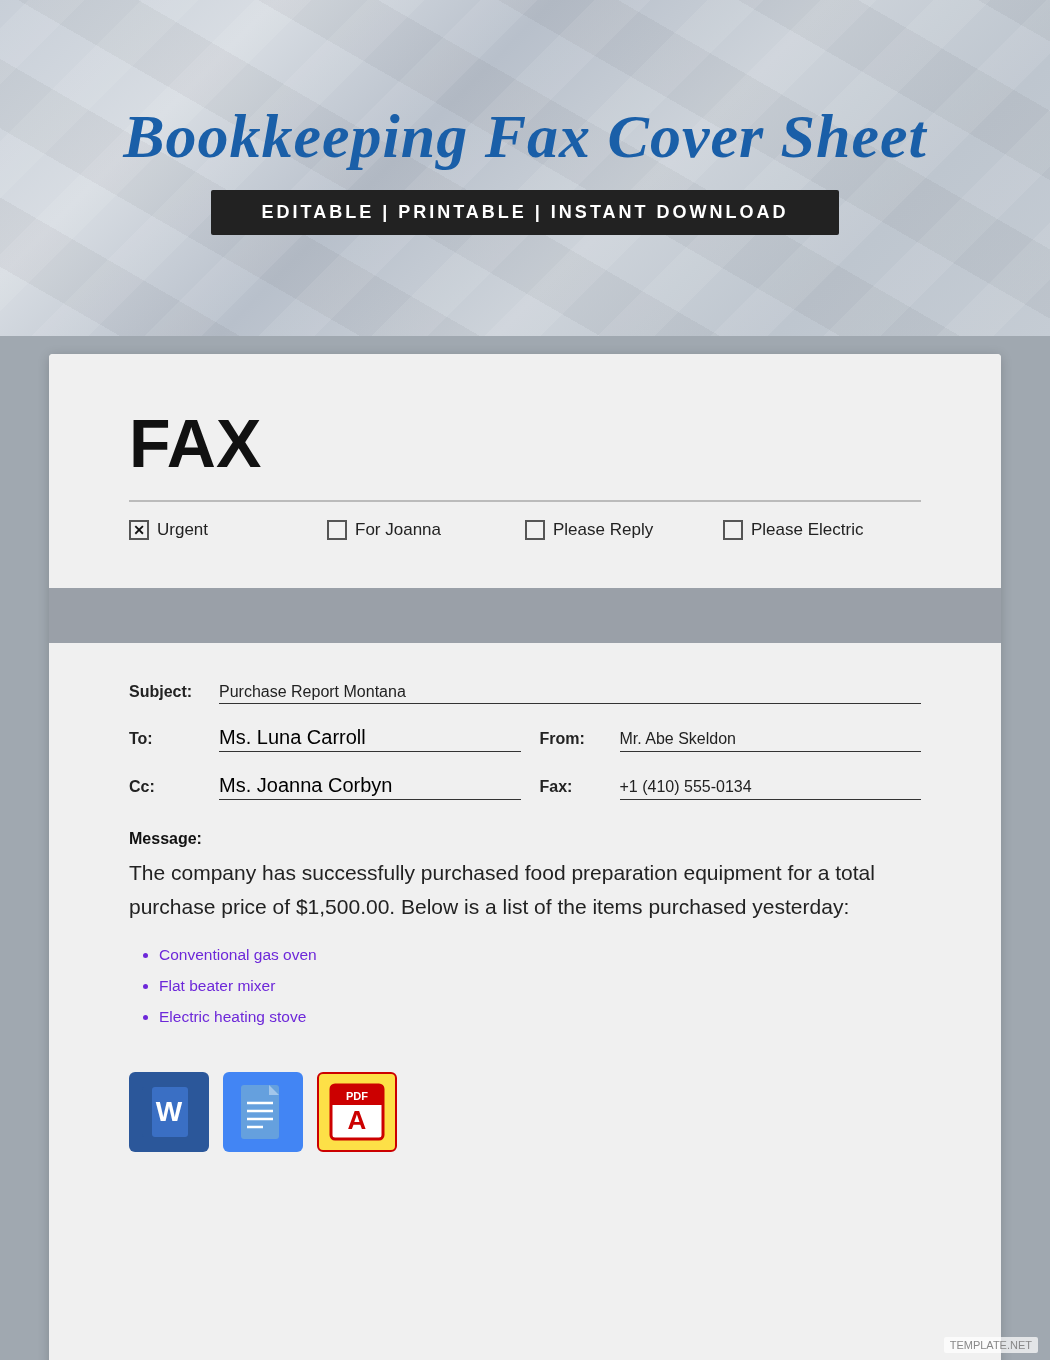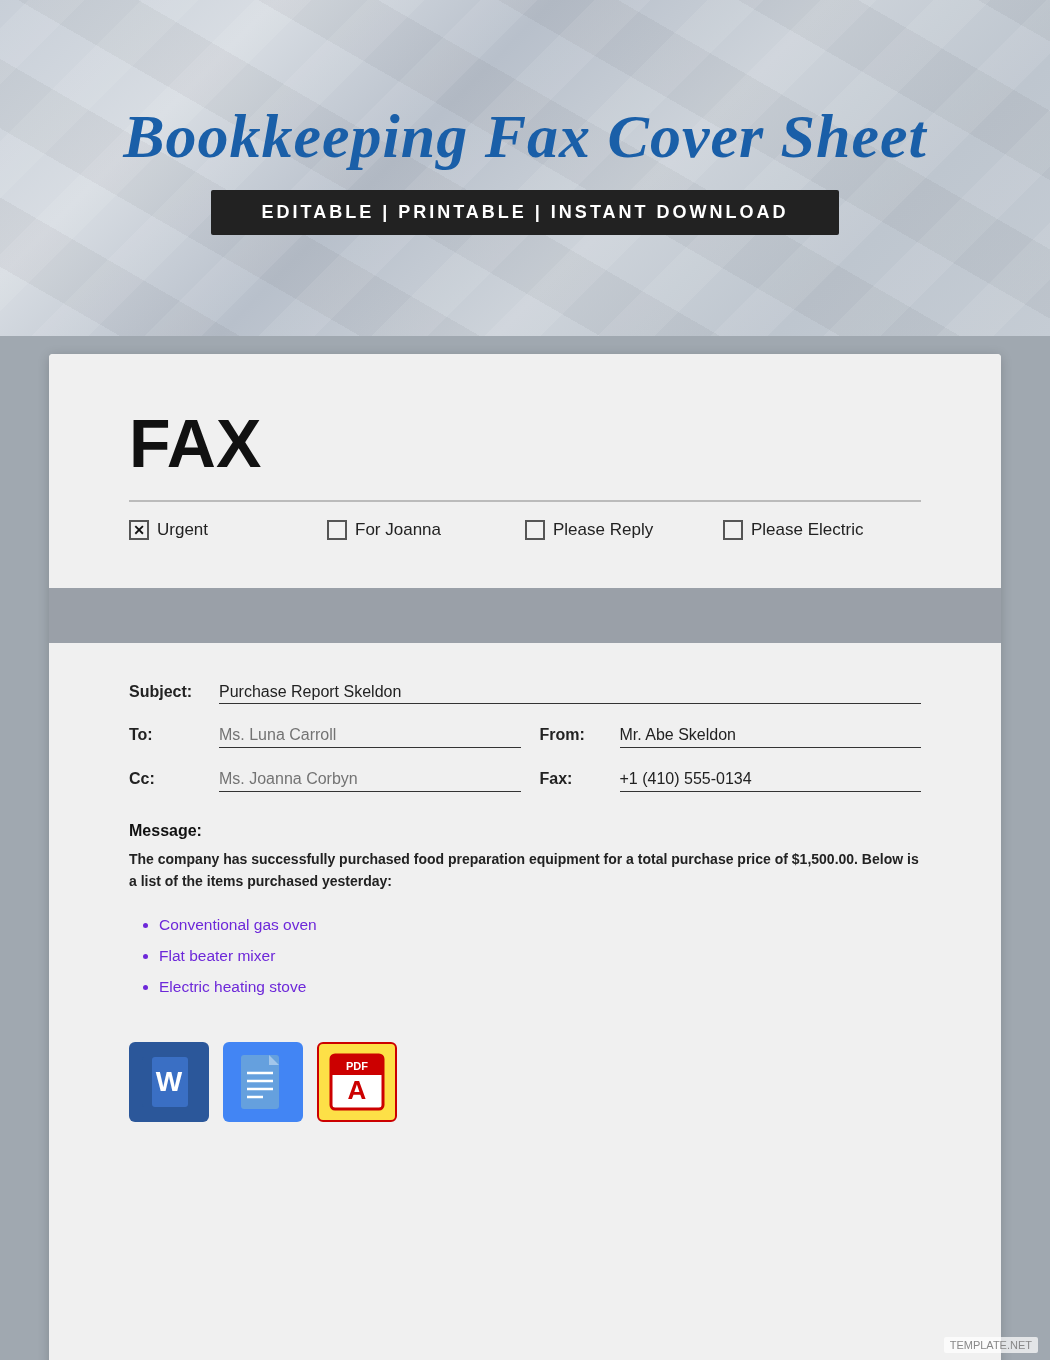--- a/index.html
+++ b/index.html
@@ -171,22 +171,22 @@
 
     .form-label {
       font-size: 16px;
       font-weight: 700;
       color: #222;
       min-width: 90px;
       flex-shrink: 0;
     }
 
     .form-value {
-      font-size: 16px;
-      color: #737373;
+      font-size: 20px;
+      color: #000000;
       border-bottom: 1.5px solid #333;
       flex: 1;
       padding-bottom: 2px;
       min-height: 22px;
     }
 
     .form-right-label {
       font-size: 16px;
       font-weight: 700;
       color: #222;
@@ -231,25 +231,24 @@
     }
 
     .message-label {
       font-size: 16px;
       font-weight: 700;
       color: #111;
       margin-bottom: 8px;
     }
 
     .message-text {
-      font-size: 14px;
+      font-size: 21px;
       color: #222;
       line-height: 1.6;
       margin-bottom: 0;
-      font-weight: bold;
     }
 
     .bullet-list {
       list-style: disc;
       padding-left: 30px;
       font-size: 15.5px;
       color: #6d28d9;
       line-height: 2.0;
       margin-top: 16px;
     }
@@ -335,21 +334,21 @@
         </div>
       </div>
     </div>
 
     <div class="gray-divider"></div>
 
     <div class="doc-bottom">
 
       <div class="subject-row">
         <div class="subject-label">Subject:</div>
-        <div class="subject-value">Purchase Report Skeldon</div>
+        <div class="subject-value">Purchase Report Montana</div>
       </div>
 
       <div class="form-row">
         <div class="form-label">To:</div>
         <div class="form-value">Ms. Luna Carroll</div>
         <div class="form-right-label">From:</div>
         <div class="form-right-value">Mr. Abe Skeldon</div>
       </div>
 
       <div class="form-row">

